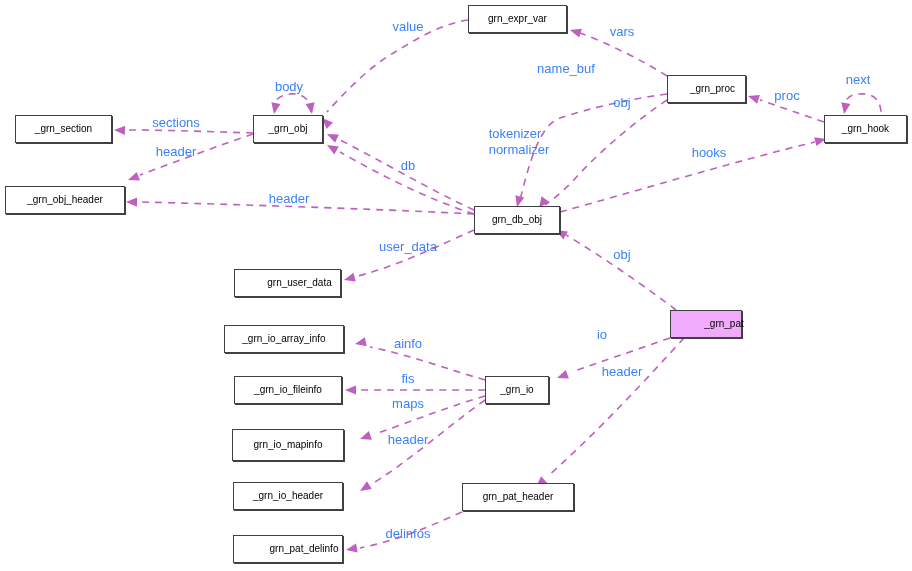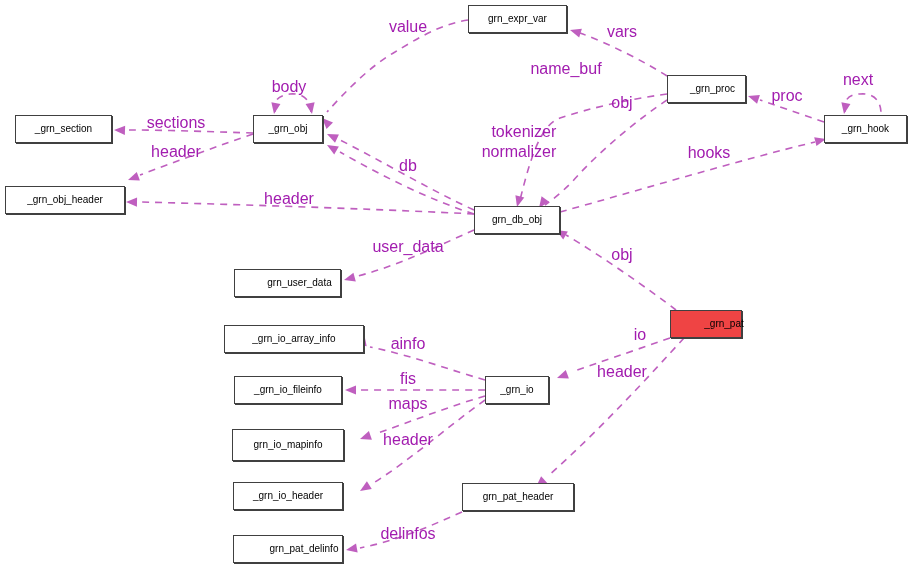--- a/index.html
+++ b/index.html
@@ -32,35 +32,35 @@
     color: #000000;
     font-size: 10px;
     line-height: 1;
     display: flex;
     align-items: center;
     justify-content: center;
     white-space: nowrap;
     box-shadow: 1px 1px 0 0 #404040;
   }
   .node.highlight {
-    background: #ef4444;
+    background: #f0abfc;
     padding-left: 36px;
   }
   .node .node-label {
     display: inline-block;
     padding: 0 2px;
   }
   .edge-label {
     position: absolute;
-    font-size: 16px;
-    color: #a21caf;
+    font-size: 13px;
+    color: #3b82f6;
     line-height: 1.22;
     white-space: nowrap;
     transform: translate(-50%, -50%);
-    text-align: right;
+    text-align: left;
     background: transparent;
   }
 </style>
 </head>
 <body>
 
 <div id="diagram">
   <svg id="edge-layer" viewBox="0 0 912 571" xmlns="http://www.w3.org/2000/svg">
       <path d="M 468 20 C 440 24 415 40 395 52 C 370 66 345 92 327 112" fill="none" stroke="#bf5fbf" stroke-width="1.6" stroke-dasharray="7,6"></path>
       <polygon points="0,0 -11,-4.6 -11,4.6" fill="#bf5fbf" transform="translate(322,118) rotate(225)"></polygon>
@@ -159,21 +159,21 @@
     </div>
     <div class="edge-label" style="left: 408px; top: 379px;">
       <div>fis</div>
     </div>
     <div class="edge-label" style="left: 408px; top: 404px;">
       <div>maps</div>
     </div>
     <div class="edge-label" style="left: 408px; top: 440px;">
       <div>header</div>
     </div>
-    <div class="edge-label" style="left: 640px; top: 335px;">
+    <div class="edge-label" style="left: 602px; top: 335px;">
       <div>io</div>
     </div>
     <div class="edge-label" style="left: 622px; top: 372px;">
       <div>header</div>
     </div>
     <div class="edge-label" style="left: 408px; top: 534px;">
       <div>delinfos</div>
     </div>
     <div class="node" style="left: 15px; top: 115px; width: 97px; height: 28px;">
       <span class="node-label">_grn_section</span>
@@ -195,21 +195,21 @@
     </div>
     <div class="node" style="left: 474px; top: 206px; width: 86px; height: 28px;">
       <span class="node-label">grn_db_obj</span>
     </div>
     <div class="node" style="left: 234px; top: 269px; width: 107px; height: 28px; padding-left: 24px;">
       <span class="node-label">grn_user_data</span>
     </div>
     <div class="node highlight" style="left: 670px; top: 310px; width: 72px; height: 28px;">
       <span class="node-label">_grn_pat</span>
     </div>
-    <div class="node" style="left: 224px; top: 325px; width: 140px; height: 28px;">
+    <div class="node" style="left: 224px; top: 325px; width: 120px; height: 28px;">
       <span class="node-label">_grn_io_array_info</span>
     </div>
     <div class="node" style="left: 234px; top: 376px; width: 108px; height: 28px;">
       <span class="node-label">_grn_io_fileinfo</span>
     </div>
     <div class="node" style="left: 485px; top: 376px; width: 64px; height: 28px;">
       <span class="node-label">_grn_io</span>
     </div>
     <div class="node" style="left: 232px; top: 429px; width: 112px; height: 32px;">
       <span class="node-label">grn_io_mapinfo</span>

